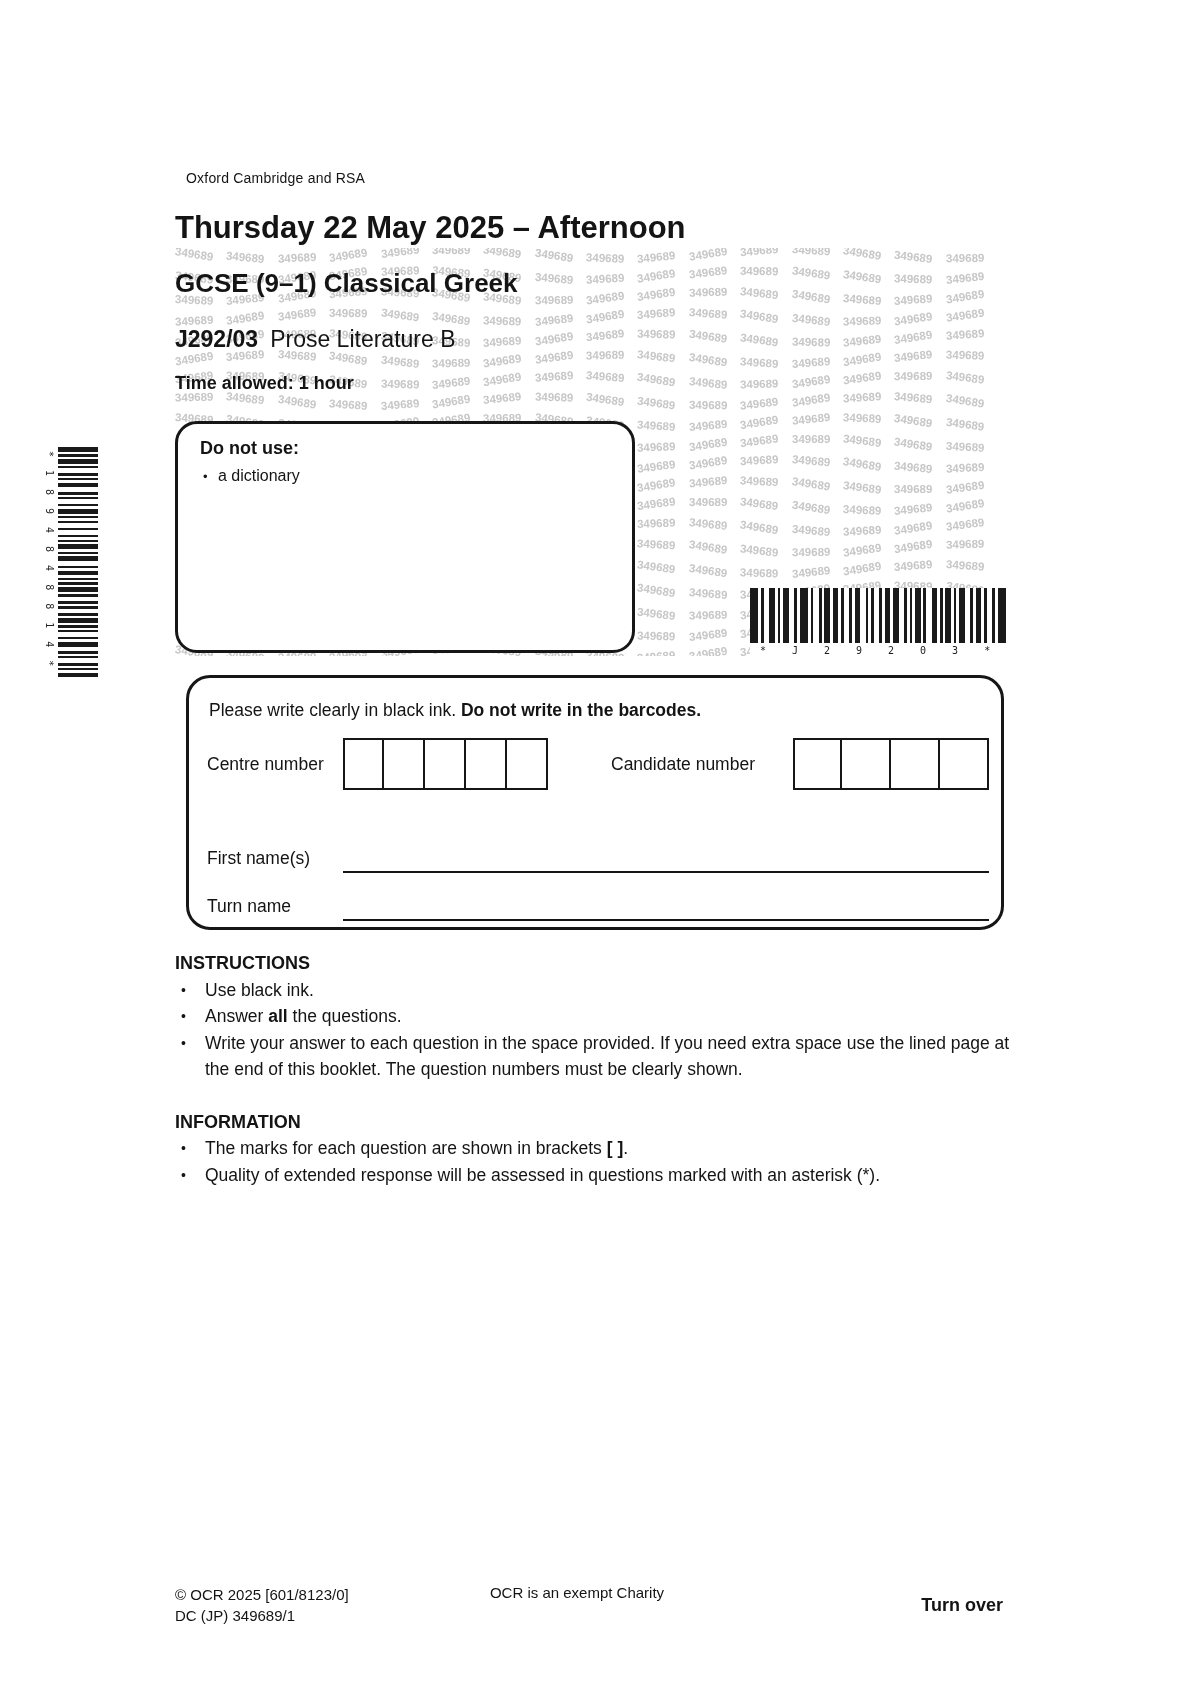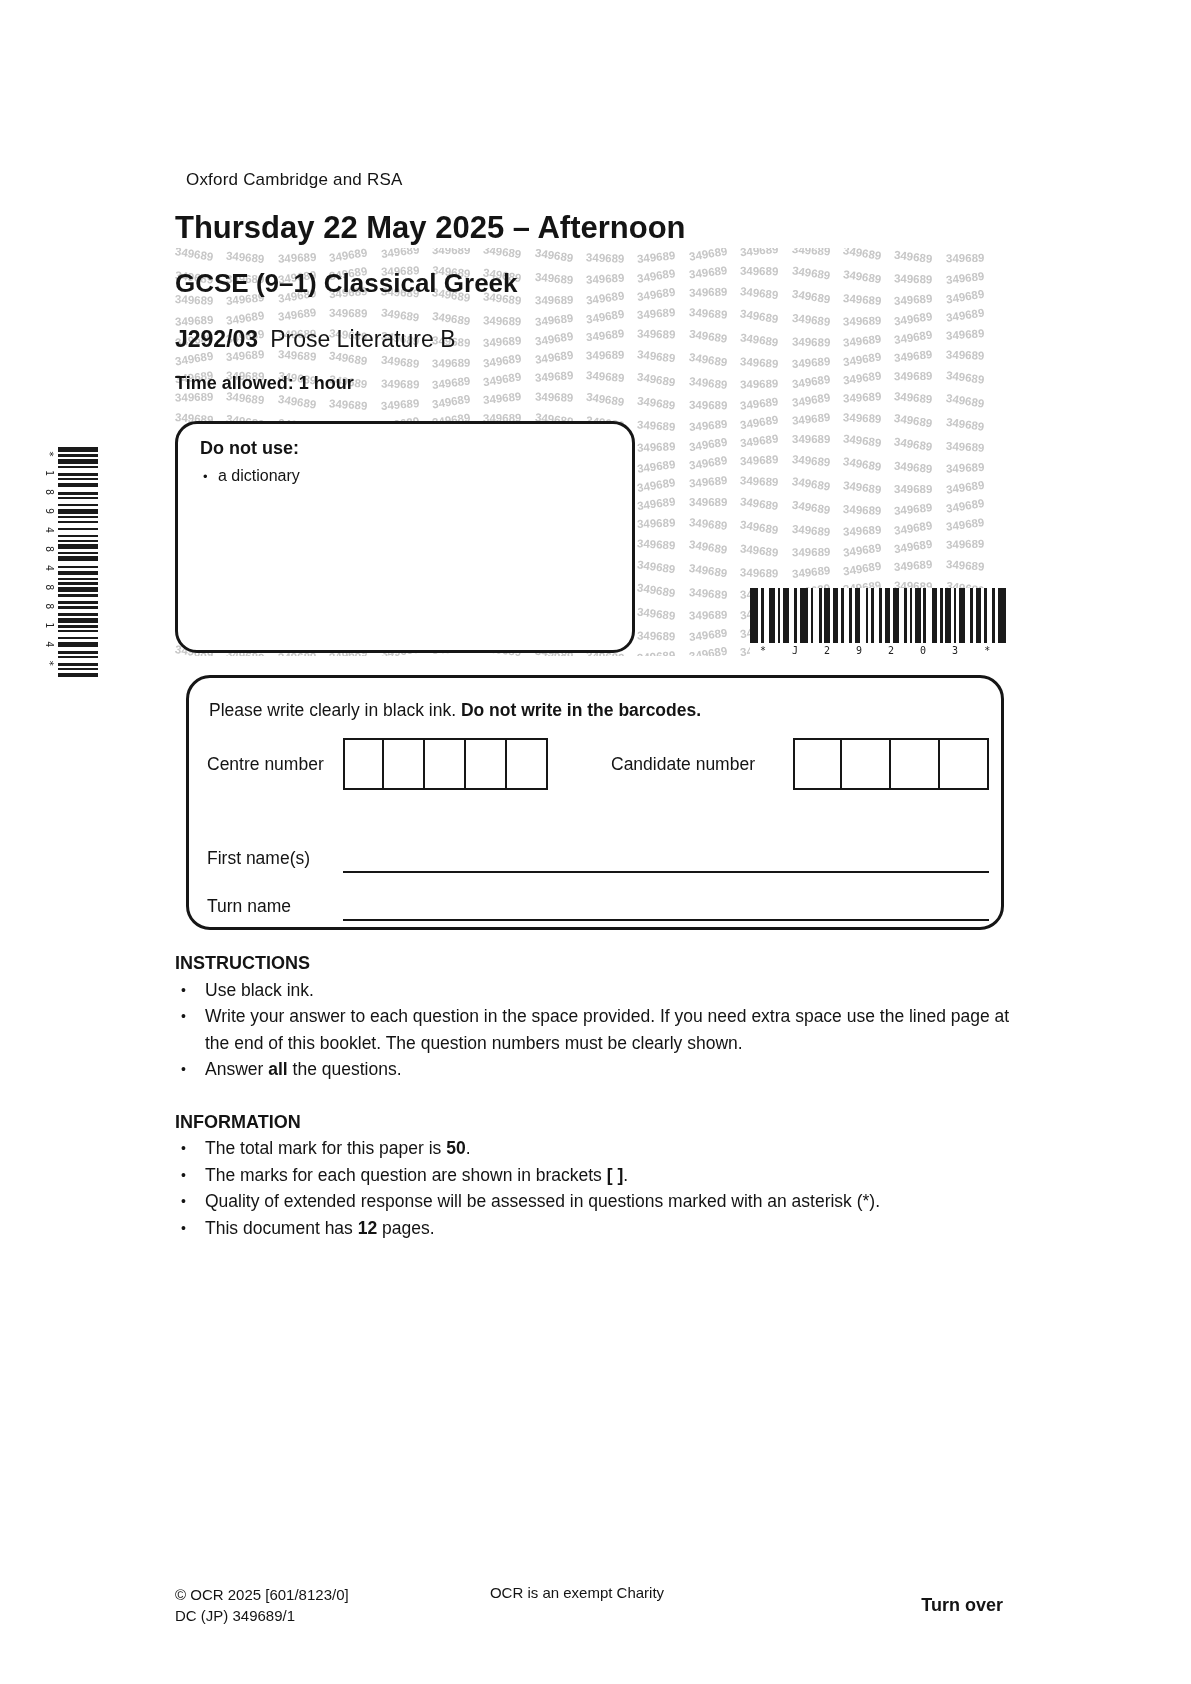--- a/index.html
+++ b/index.html
@@ -6,21 +6,21 @@
   .page{
     position:relative;width:1191px;height:1684px;background:#ffffff;
     font-family:"Liberation Sans", sans-serif;color:#141414;overflow:hidden;
     margin:0 auto;
   }
   .abs{position:absolute;}
 
   
   .logo-text{left:181px;top:68px;font-size:96px;font-weight:bold;letter-spacing:1px;
     line-height:1;color:#1c1c1c;z-index:2;}
-  .logo-sub{left:186px;top:170px;font-size:17px;z-index:2;letter-spacing:.2px;}
+  .logo-sub{left:186px;top:170px;font-size:14px;z-index:2;letter-spacing:.2px;}
   .session-line{left:175px;top:210px;font-size:31px;font-weight:bold;z-index:2;}
   .qual-line{left:175px;top:268px;font-size:26px;font-weight:bold;z-index:2;}
   .paper-line{left:175px;top:326px;font-size:23px;z-index:2;}
   .paper-line .code{font-weight:bold;margin-right:12px;}
   .time-line{left:175px;top:373px;font-size:18px;font-weight:bold;z-index:2;}
 
   
   .watermark{left:175px;top:248px;width:835px;height:408px;overflow:hidden;z-index:1;
     color:#c7c7c7;font-weight:bold;font-size:11.5px;}
   .watermark .wrow{position:absolute;left:0;white-space:nowrap;}
@@ -298,32 +298,30 @@
     <div class="cand-label lbl-last">Turn name</div>
     <div class="nameline line-last"></div>
   </div>
 
   <div class="abs sections">
 
     <div class="sec">
       <div class="sec-h">INSTRUCTIONS</div>
       <ul>
         <li><span>Use black ink.</span><b></b><span></span></li>
+        <li><span>Answer </span><b>all</b><span> the questions.</span></li>
         <li><span>Write your answer to each question in the space provided. If you need extra space use the lined page at the end of this booklet. The question numbers must be clearly shown.</span><b></b><span></span></li>
-        <li><span>Answer </span><b>all</b><span> the questions.</span></li>
       </ul>
     </div>
 
     <div class="sec">
       <div class="sec-h">INFORMATION</div>
       <ul>
-        <li><span>The total mark for this paper is </span><b>50</b><span>.</span></li>
         <li><span>The marks for each question are shown in brackets </span><b>[ ]</b><span>.</span></li>
         <li><span>Quality of extended response will be assessed in questions marked with an asterisk (*).</span><b></b><span></span></li>
-        <li><span>This document has </span><b>12</b><span> pages.</span></li>
       </ul>
     </div>
 
   </div>
 
   <div class="abs f-left">
     <div>© OCR 2025 [601/8123/0]</div>
     <div>DC (JP) 349689/1</div>
   </div>
   <div class="abs f-center">OCR is an exempt Charity</div>

